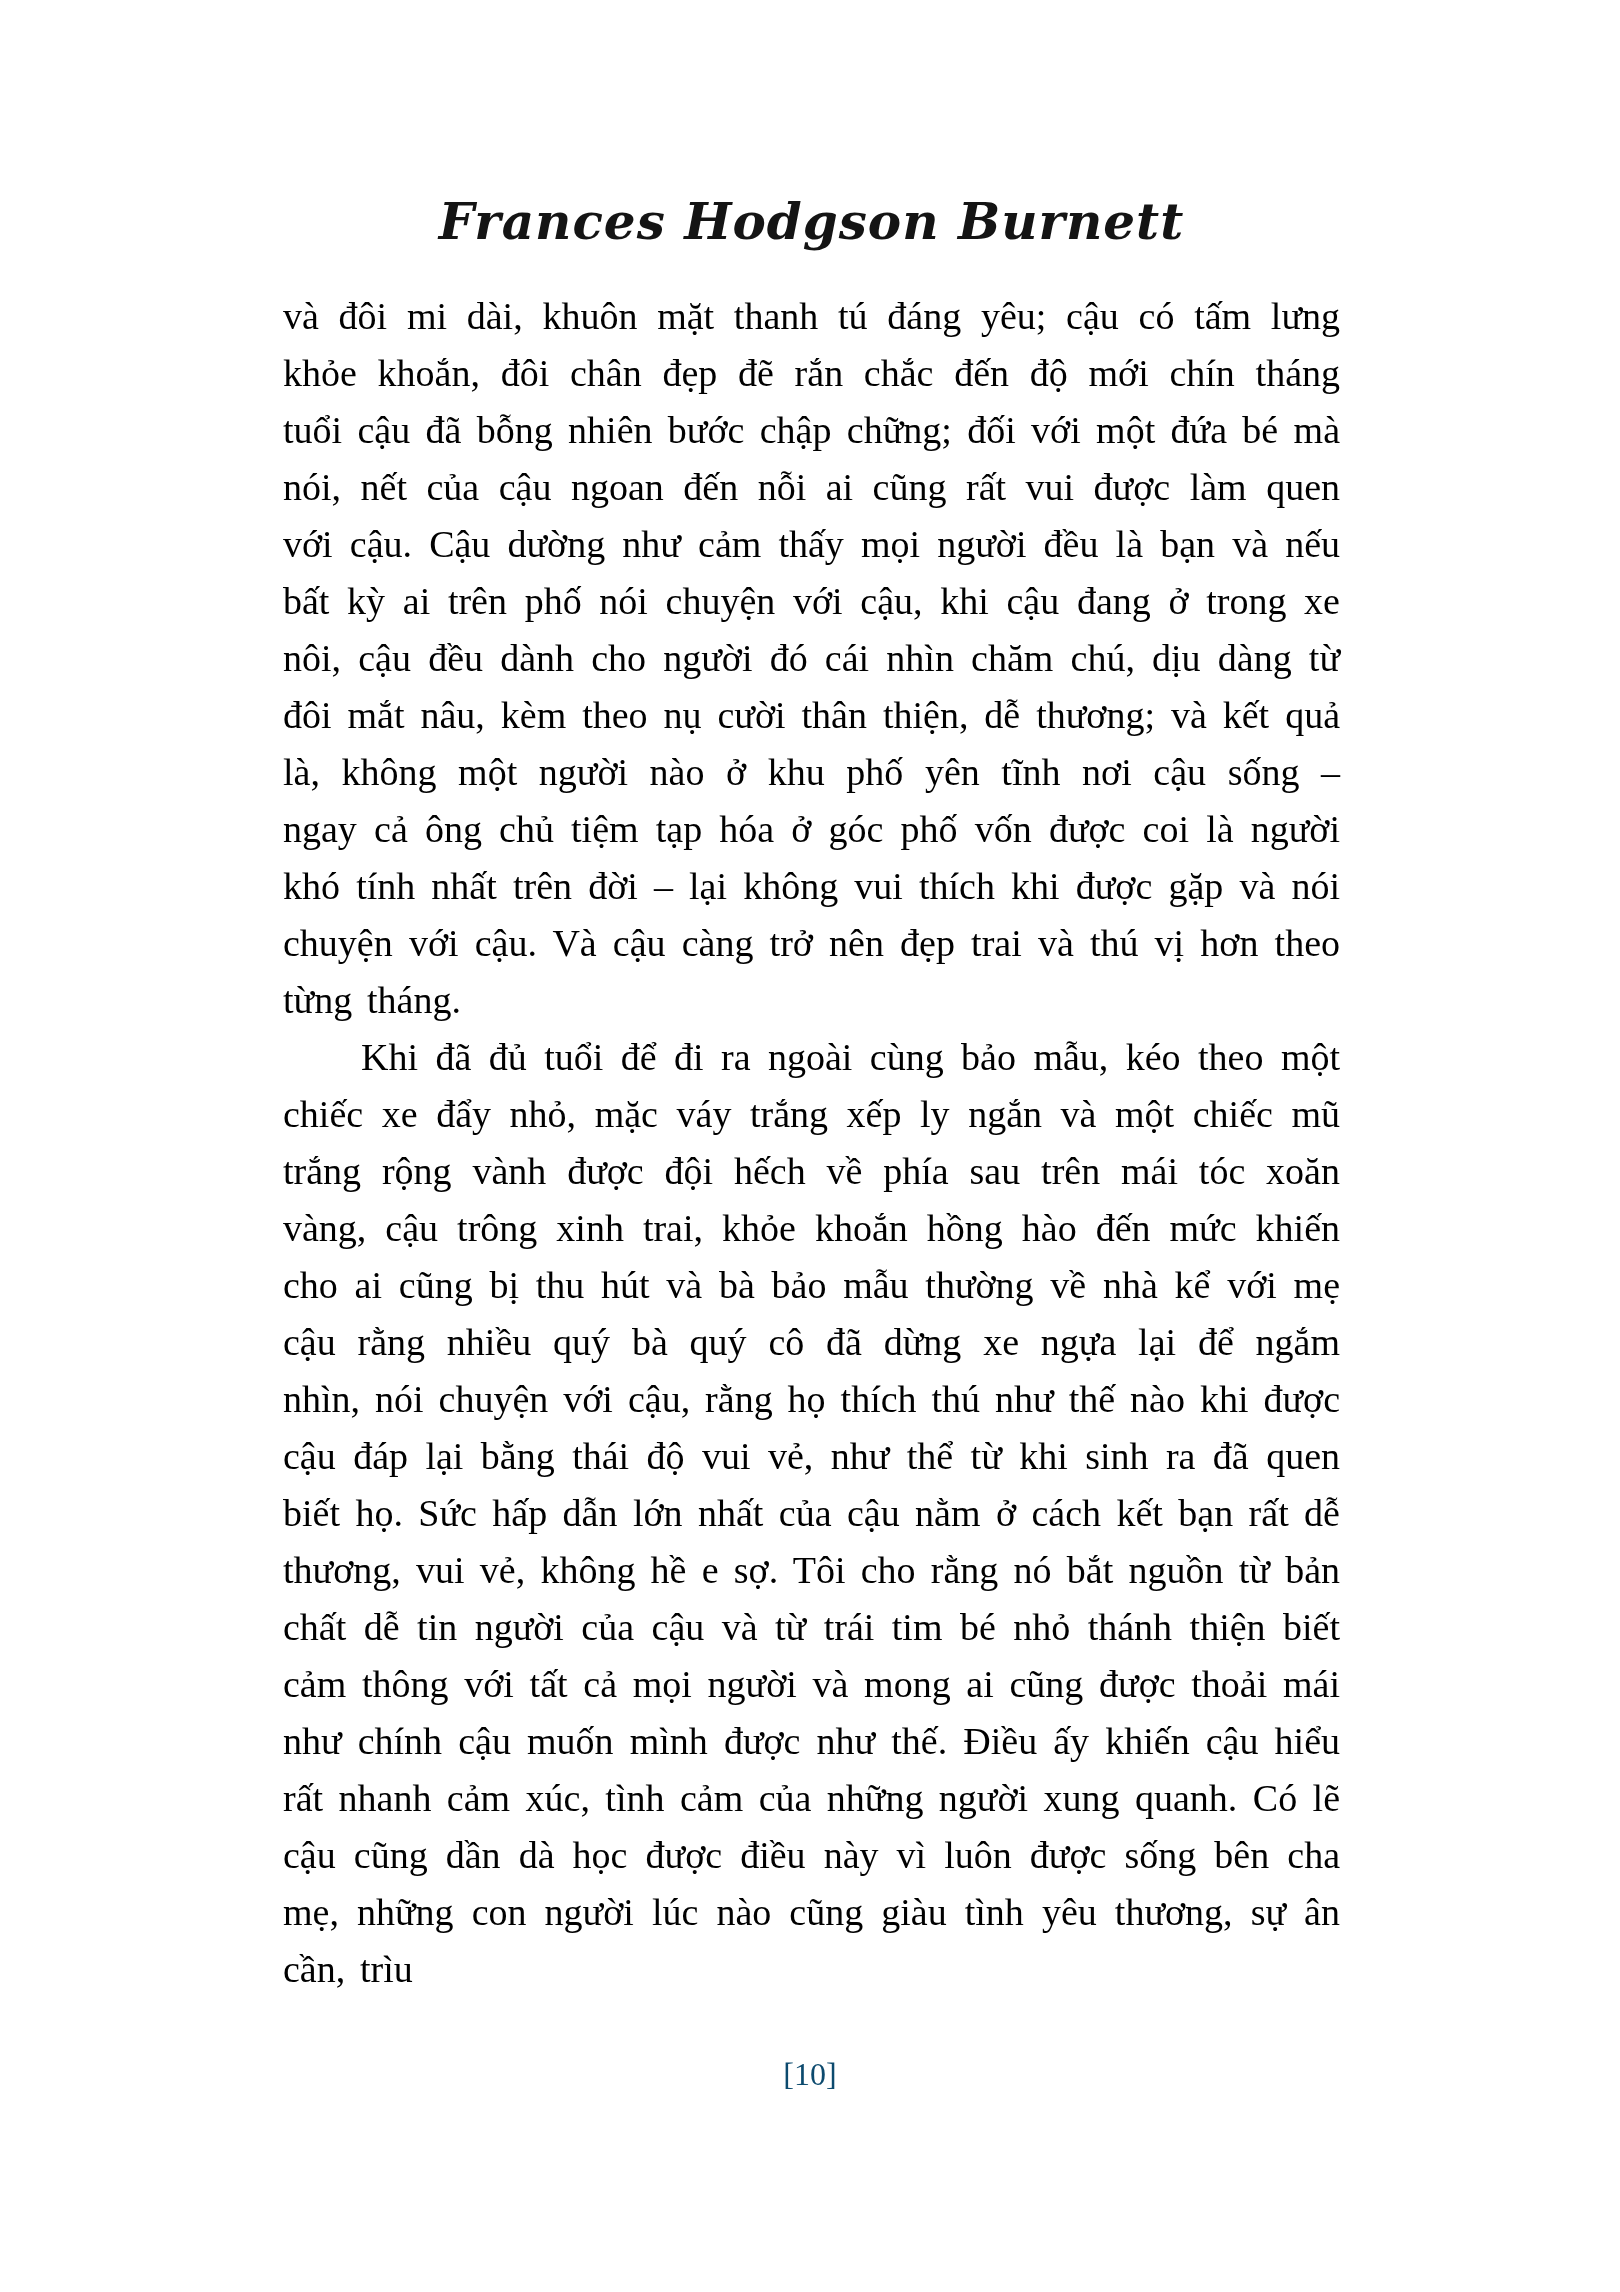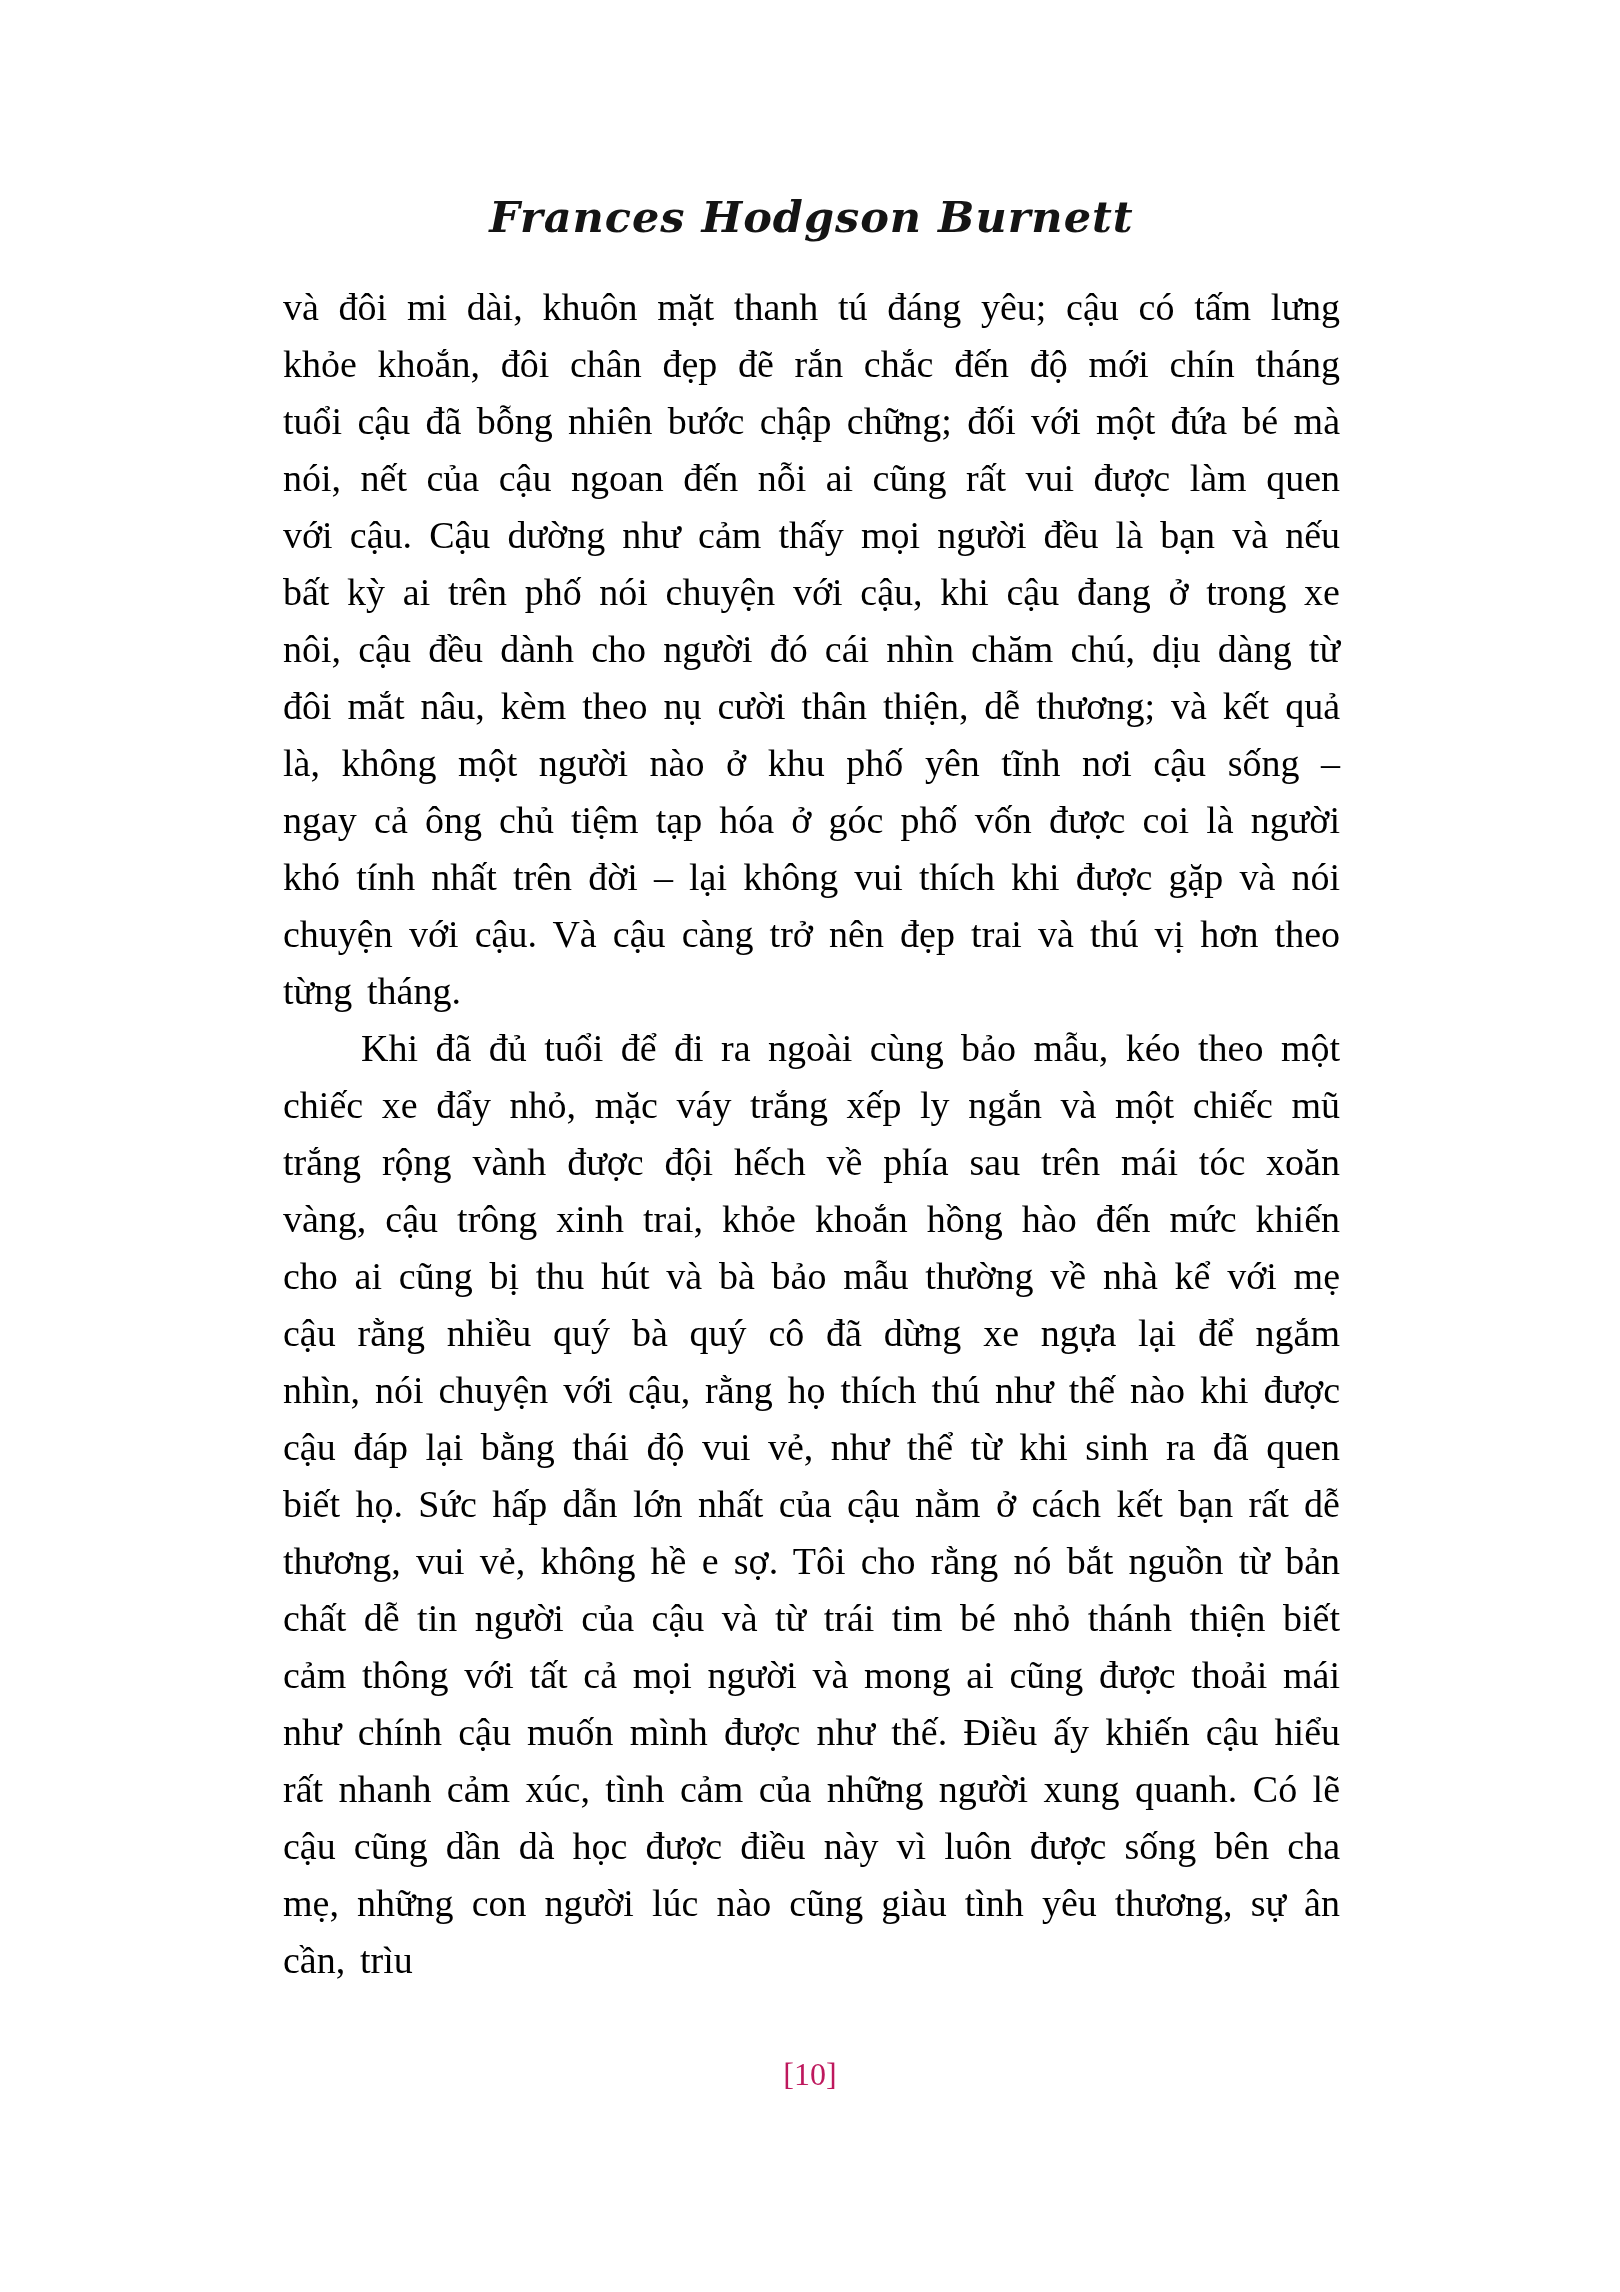--- a/index.html
+++ b/index.html
@@ -23,21 +23,21 @@
     top: 192px;
     left: 283px;
     width: 1057px;
   }
 
   .running-header {
     text-align: center;
     font-family: "DejaVu Serif", "Liberation Serif", serif;
     font-style: italic;
     font-weight: bold;
-    font-size: 43px;
+    font-size: 50px;
     letter-spacing: 1px;
     color: #141414;
     margin-bottom: 37px;
   }
 
   .body-text p {
     font-size: 38px;
     line-height: 57px;
     text-align: justify;
     word-spacing: 0.14em;
@@ -49,21 +49,21 @@
     font-family: Liberation Serif, serif;
   }
 
   .page-number {
     position: absolute;
     top: 2056px;
     left: 0;
     width: 100%;
     text-align: center;
     font-size: 32px;
-    color: #be185d;
+    color: #0c4a6e;
     font-family: "Liberation Serif", "DejaVu Serif", serif;
   }
 </style>
 </head>
 <body>
 
 <div class="page">
 
   <div class="text-block">
 

